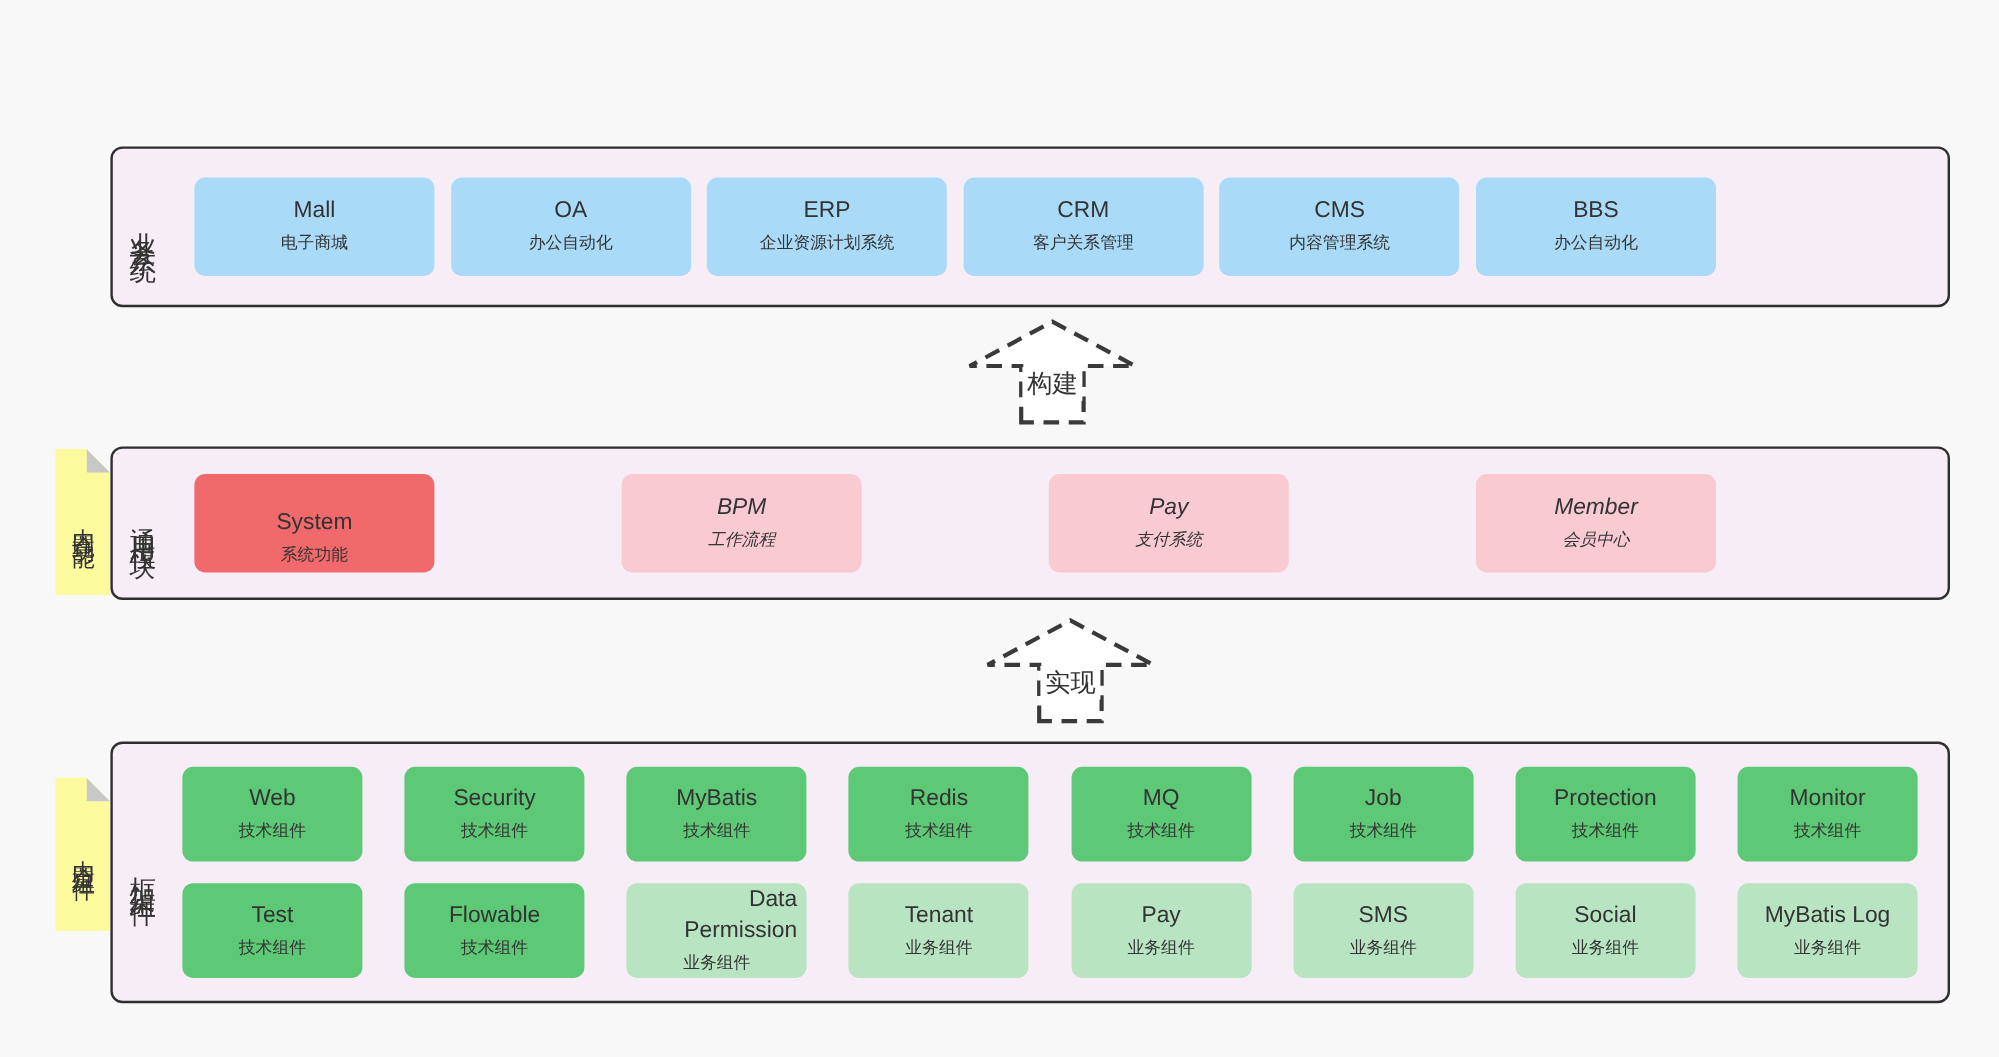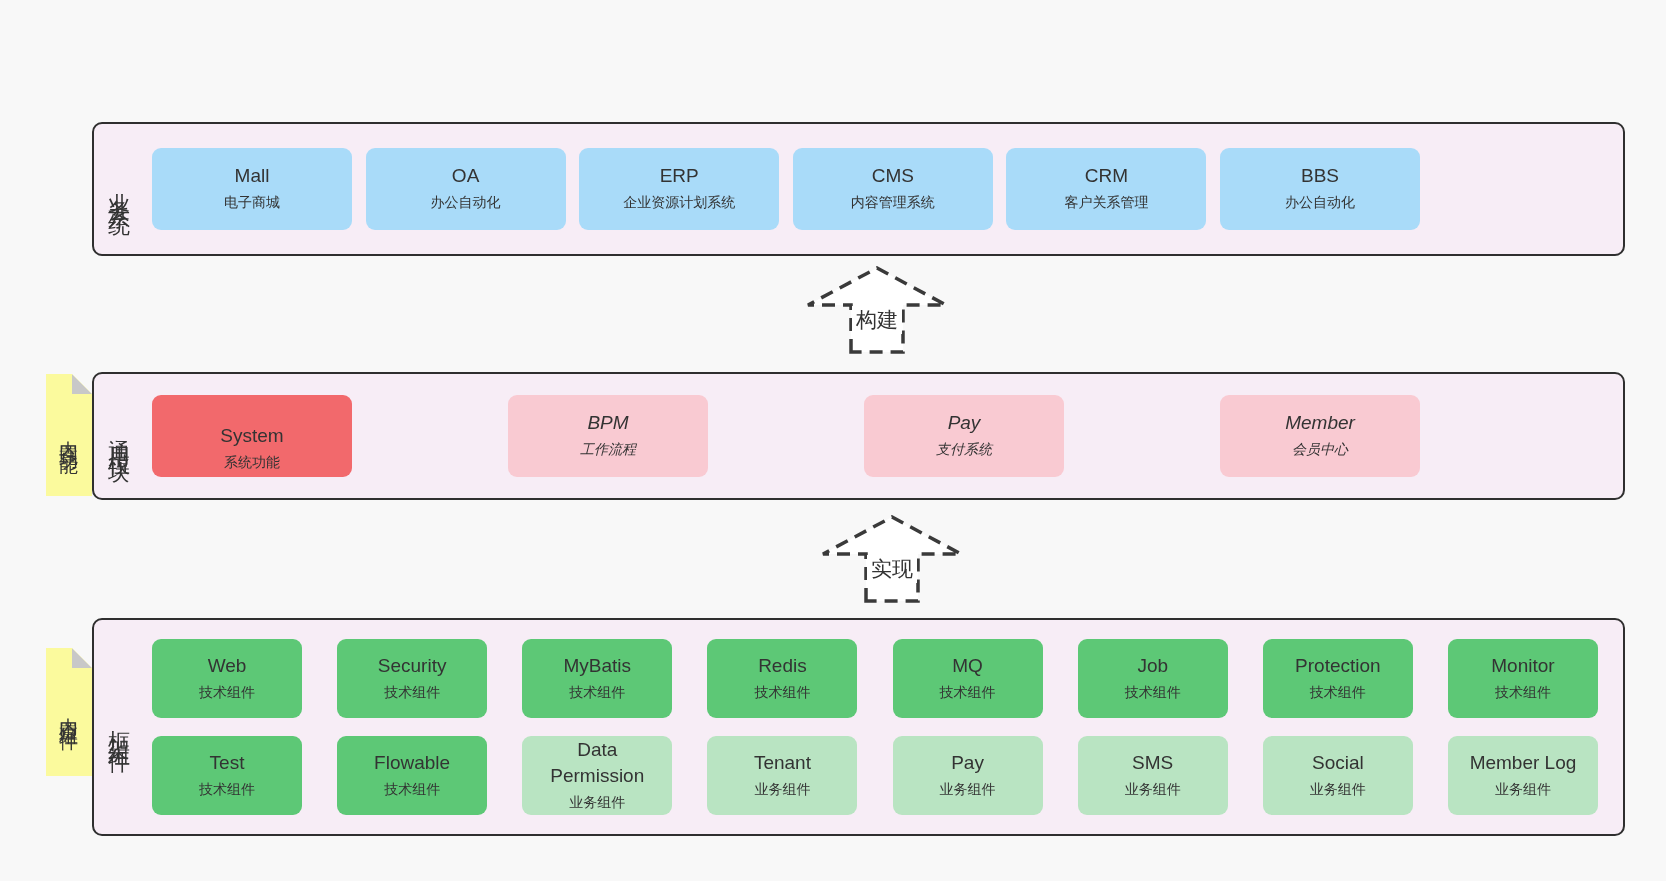--- a/index.html
+++ b/index.html
@@ -31,33 +31,33 @@
     position:absolute;left:14px;top:50%;
     transform:translateY(-50%);
     writing-mode:vertical-rl;text-orientation:upright;
     font-size:22px;letter-spacing:7px;color:var(--text,#333);
     line-height:1;
   }
   .rows{
     position:absolute;left:58px;top:0;bottom:0;
     display:flex;flex-direction:column;justify-content:center;gap:18px;
   }
-  .rows.w6{width:1268px;}
+  .rows.w6{width:1268px;margin-left:10px;}
   .rows.w8{width:1446px;}
   .row{display:flex;justify-content:space-between;}
 
   
   .box{
     border-radius:9px;
     display:flex;flex-direction:column;justify-content:center;align-items:center;
     text-align:center;color:var(--text,#333);
     box-sizing:border-box;padding:2px 10px;
   }
   .rows.w6 .box{width:200px;height:82px;}
-  .rows.w8 .box{width:150px;height:79px;padding:2px 8px;}
+  .rows.w8 .box{width:150px;height:79px;padding:2px 8px;text-align:right;}
   .box .t{font-size:19px;line-height:26px;}
   .box .s{font-size:14px;line-height:26px;}
   .box.blue{background:var(--box_blue,#a9dbf9);}
   .box.red{background:var(--box_red,#f2696c);justify-content:flex-end;}
   .box.pink{background:var(--box_pink,#f9cad2);font-style:italic;}
   .box.green{background:var(--box_green,#5dc876);}
   .box.green-light{background:var(--box_green_light,#b9e4c2);}
 
   
   .note{
@@ -105,26 +105,26 @@
           </div>
           <div class="box blue">
             <div class="t">OA</div>
             <div class="s">办公自动化</div>
           </div>
           <div class="box blue">
             <div class="t">ERP</div>
             <div class="s">企业资源计划系统</div>
           </div>
           <div class="box blue">
+            <div class="t">CRM</div>
+            <div class="s">客户关系管理</div>
+          </div>
+          <div class="box blue">
             <div class="t">CMS</div>
             <div class="s">内容管理系统</div>
-          </div>
-          <div class="box blue">
-            <div class="t">CRM</div>
-            <div class="s">客户关系管理</div>
           </div>
           <div class="box blue">
             <div class="t">BBS</div>
             <div class="s">办公自动化</div>
           </div>
         </div>
       </div>
   </section>
 
   <div class="arrow-wrap arrow-build">
@@ -233,20 +233,20 @@
           </div>
           <div class="box green-light">
             <div class="t">SMS</div>
             <div class="s">业务组件</div>
           </div>
           <div class="box green-light">
             <div class="t">Social</div>
             <div class="s">业务组件</div>
           </div>
           <div class="box green-light">
-            <div class="t">Member Log</div>
+            <div class="t">MyBatis Log</div>
             <div class="s">业务组件</div>
           </div>
         </div>
       </div>
   </section>
 
 </div>
 
 </body></html>

